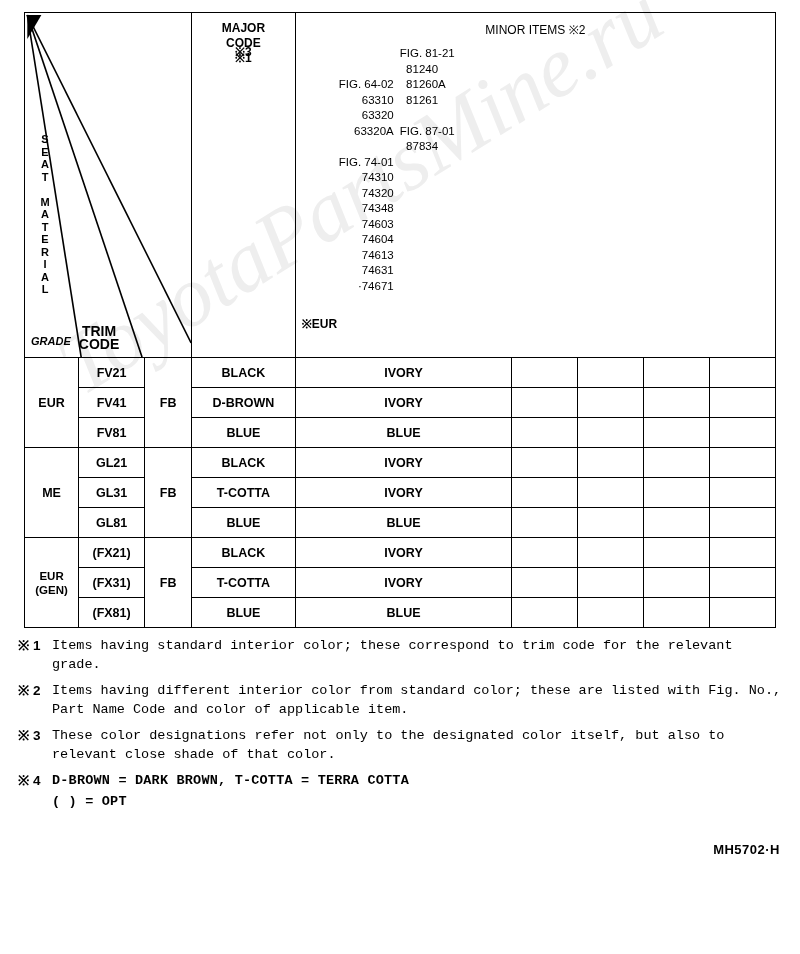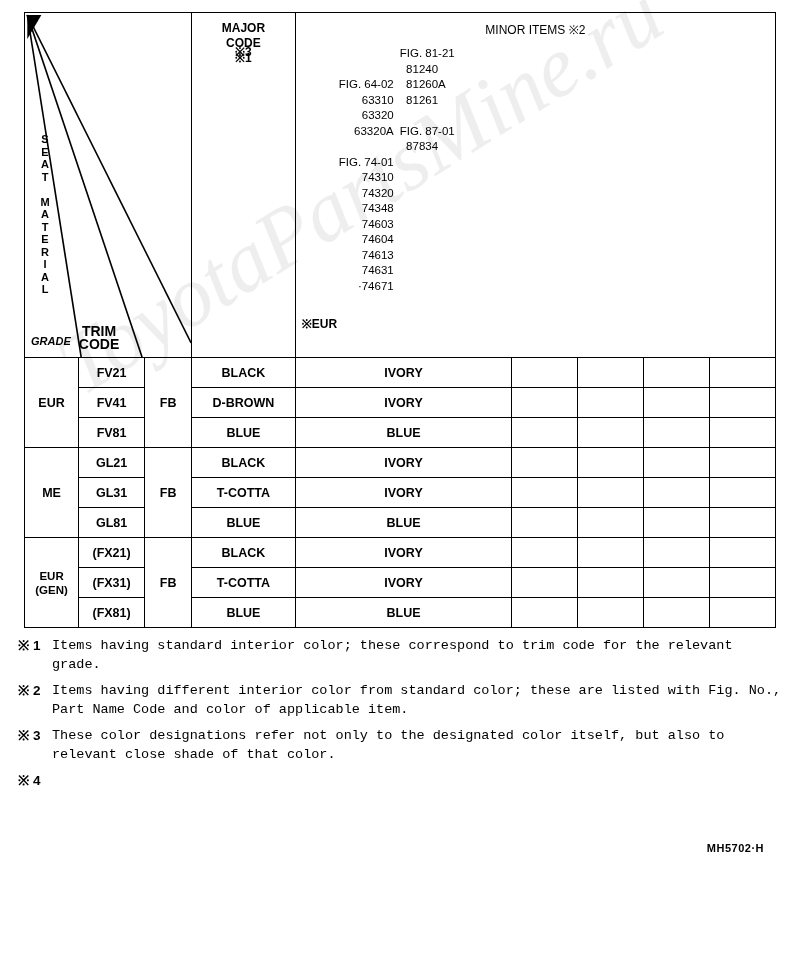--- a/index.html
+++ b/index.html
@@ -120,22 +120,22 @@
   .note .mk{
     flex:0 0 34px;
     font-weight:bold;
   }
   .note .bd{flex:1;font-family:Liberation Mono, monospace;}
   .note4 .bd{font-weight:bold;letter-spacing:0.2px;}
   .opt{display:block;margin-top:2px;}
 
   .code{
     position:absolute;
-    right:36px;top:842px;
-    font-size:11px;font-weight:bold;letter-spacing:0.5px;
+    right:20px;top:842px;
+    font-size:13px;font-weight:bold;letter-spacing:0.5px;
   }
 </style>
 </head>
 <body>
 
 <div class="page">
 
   <div class="watermark">ToyotaPartsMine.ru</div>
 
   <div class="sheet">
@@ -328,20 +328,22 @@
         <div class="mk">※ 2</div>
         <div class="bd">Items having different interior color from standard color; these are listed with Fig. No., Part Name Code and color of applicable item.</div>
       </div>
       <div class="note">
         <div class="mk">※ 3</div>
         <div class="bd">These color designations refer not only to the designated color itself, but also to relevant close shade of that color.</div>
       </div>
       <div class="note note4">
         <div class="mk">※ 4</div>
         <div class="bd">
+          <span>D-BROWN = DARK BROWN,        T-COTTA = TERRA COTTA</span>
+          <span class="opt">(          ) = OPT</span>
         </div>
       </div>
     </div>
 
     <div class="code">MH5702·H</div>
 
   </div>
 </div>
 
 </body></html>

